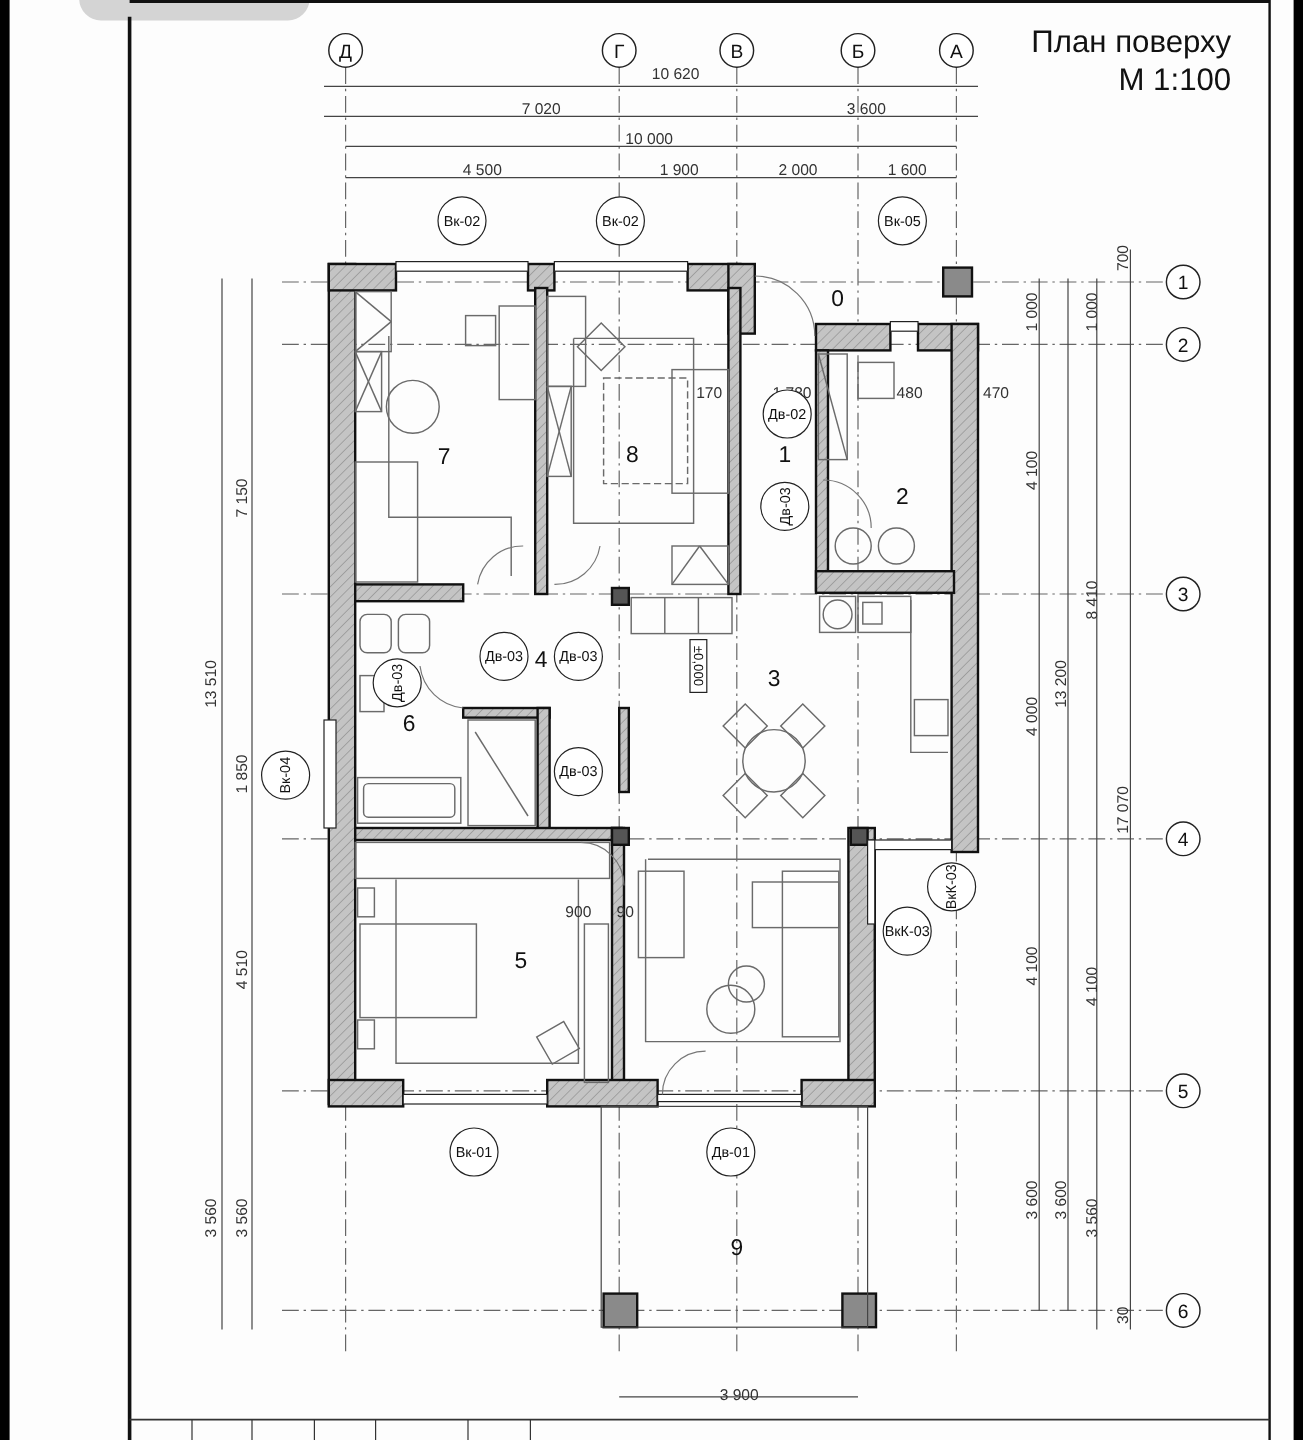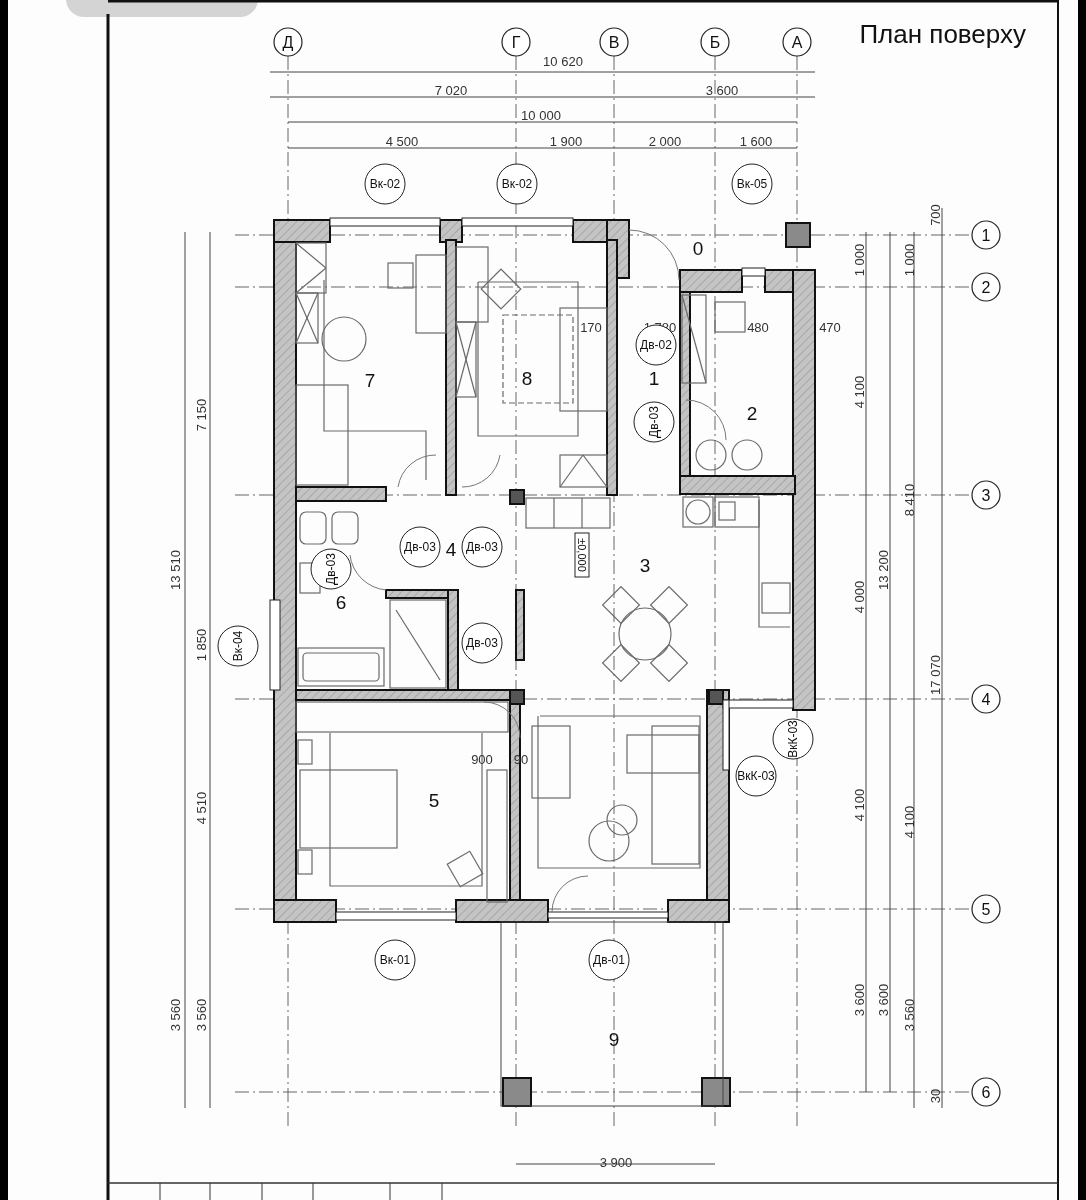--- a/index.html
+++ b/index.html
@@ -342,13 +342,14 @@
       </g>
       <g>
         <circle cx="609" cy="960" r="20" fill="#fff" stroke="#222" stroke-width="1"></circle>
         <text x="609" y="964" text-anchor="middle" font-size="12" fill="#111" font-family="Liberation Sans, sans-serif">Дв-01</text>
       </g>
     </g>
 </svg>
 
 <div class="title">
   <div>План поверху</div>
+  <div>М 1:100</div>
 </div>
 
 </body></html>

